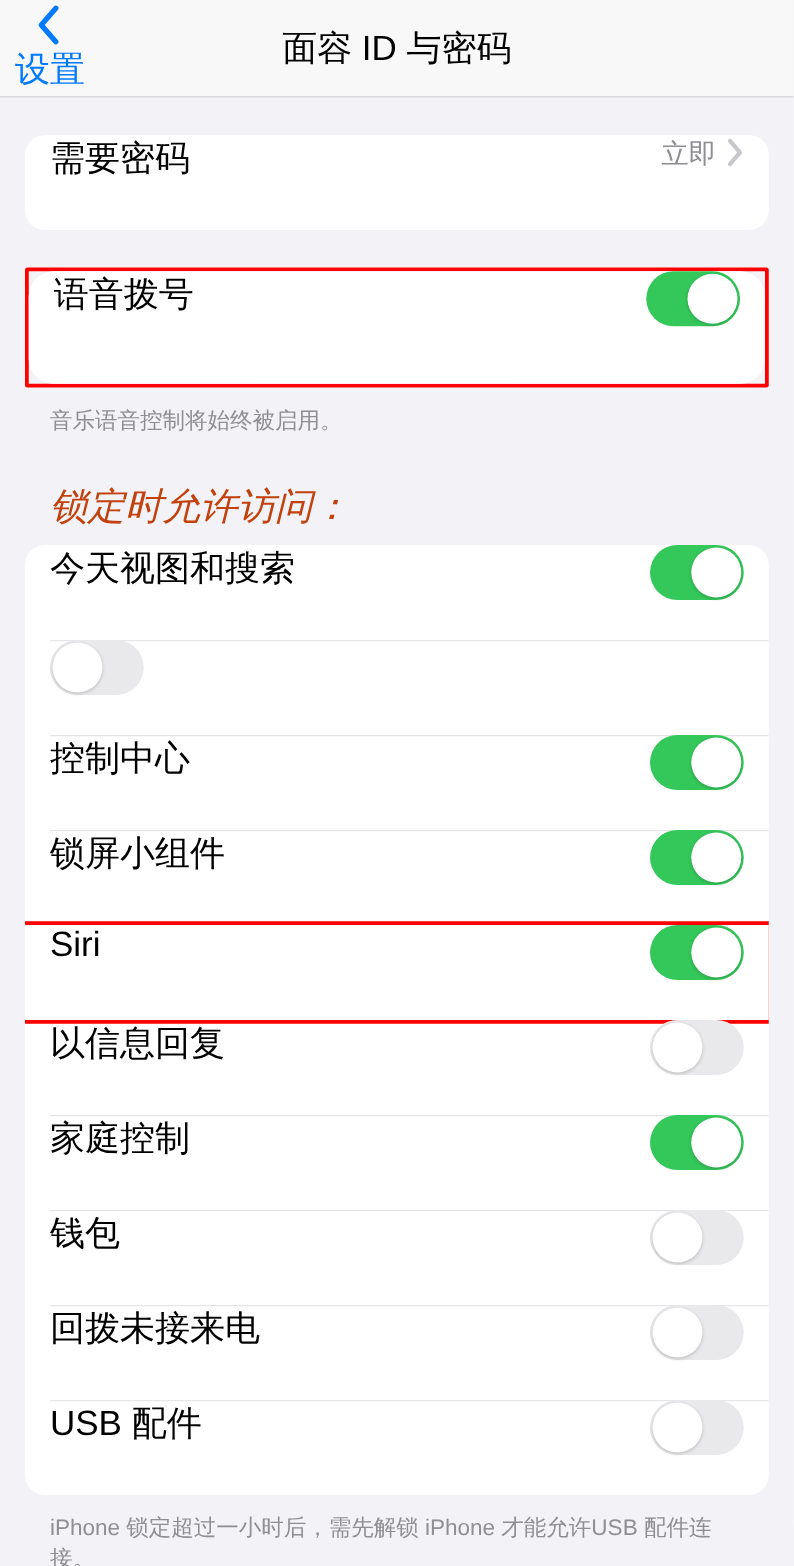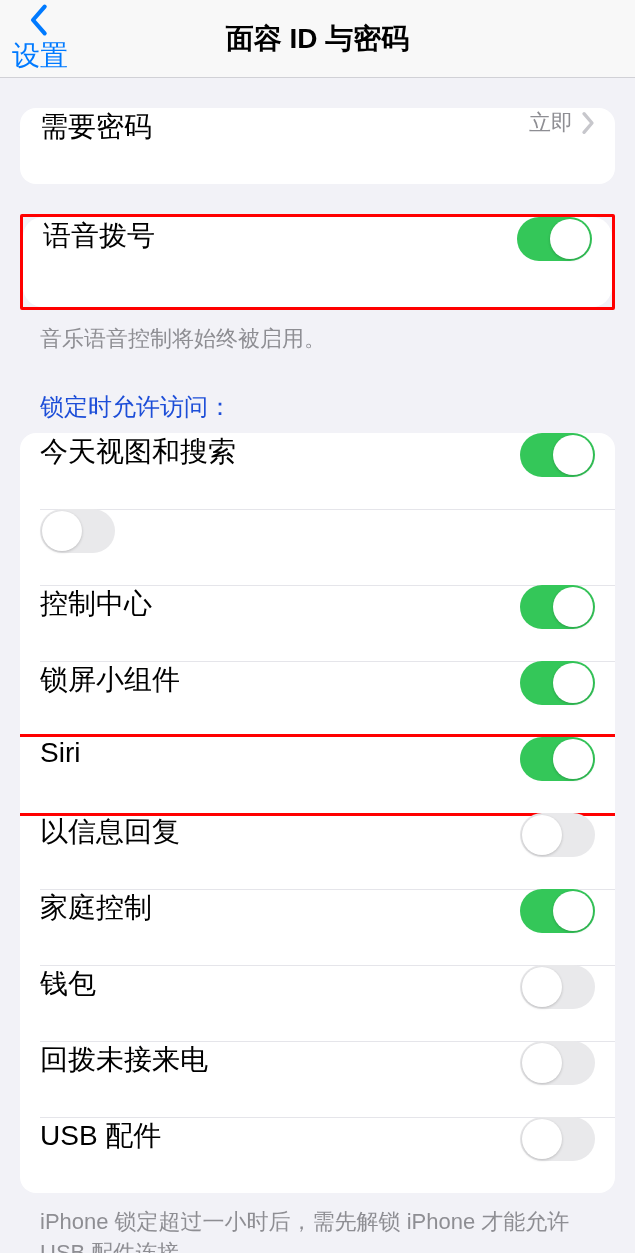--- a/index.html
+++ b/index.html
@@ -37,21 +37,21 @@
       margin-right: 4px;
       display: inline-flex;
       align-items: center;
     }
     .title {
       position: absolute;
       left: 0;
       right: 0;
       text-align: center;
       font-size: 28px;
-      font-weight: 700;
+      font-weight: 400;
       color: #000;
       pointer-events: none;
     }
     .content {
       padding: 0 20px;
     }
     .group {
       margin-top: 30px;
       background: #fff;
       border-radius: 16px;
@@ -110,29 +110,30 @@
     .toggle.on::after {
       right: 2px;
     }
     .toggle.off {
       background: #e9e9eb;
     }
     .toggle.off::after {
       left: 2px;
     }
     .footer-text {
-      font-size: 22px;
+      font-size: 18px;
       color: #8e8e93;
       padding: 14px 20px 0 20px;
       line-height: 1.4;
     }
     .section-header {
-      font-size: 24px;
-      color: #1d4ed8;
+      font-size: 30px;
+      color: #c2410c;
       padding: 36px 20px 10px 20px;
+      font-style: italic;
     }
     .highlight-box {
       border: 3px solid #ff0000;
       border-radius: 2px;
     }
     .group-voice {
       margin-top: 30px;
     }
     .row-hl {
       background: #fff;

